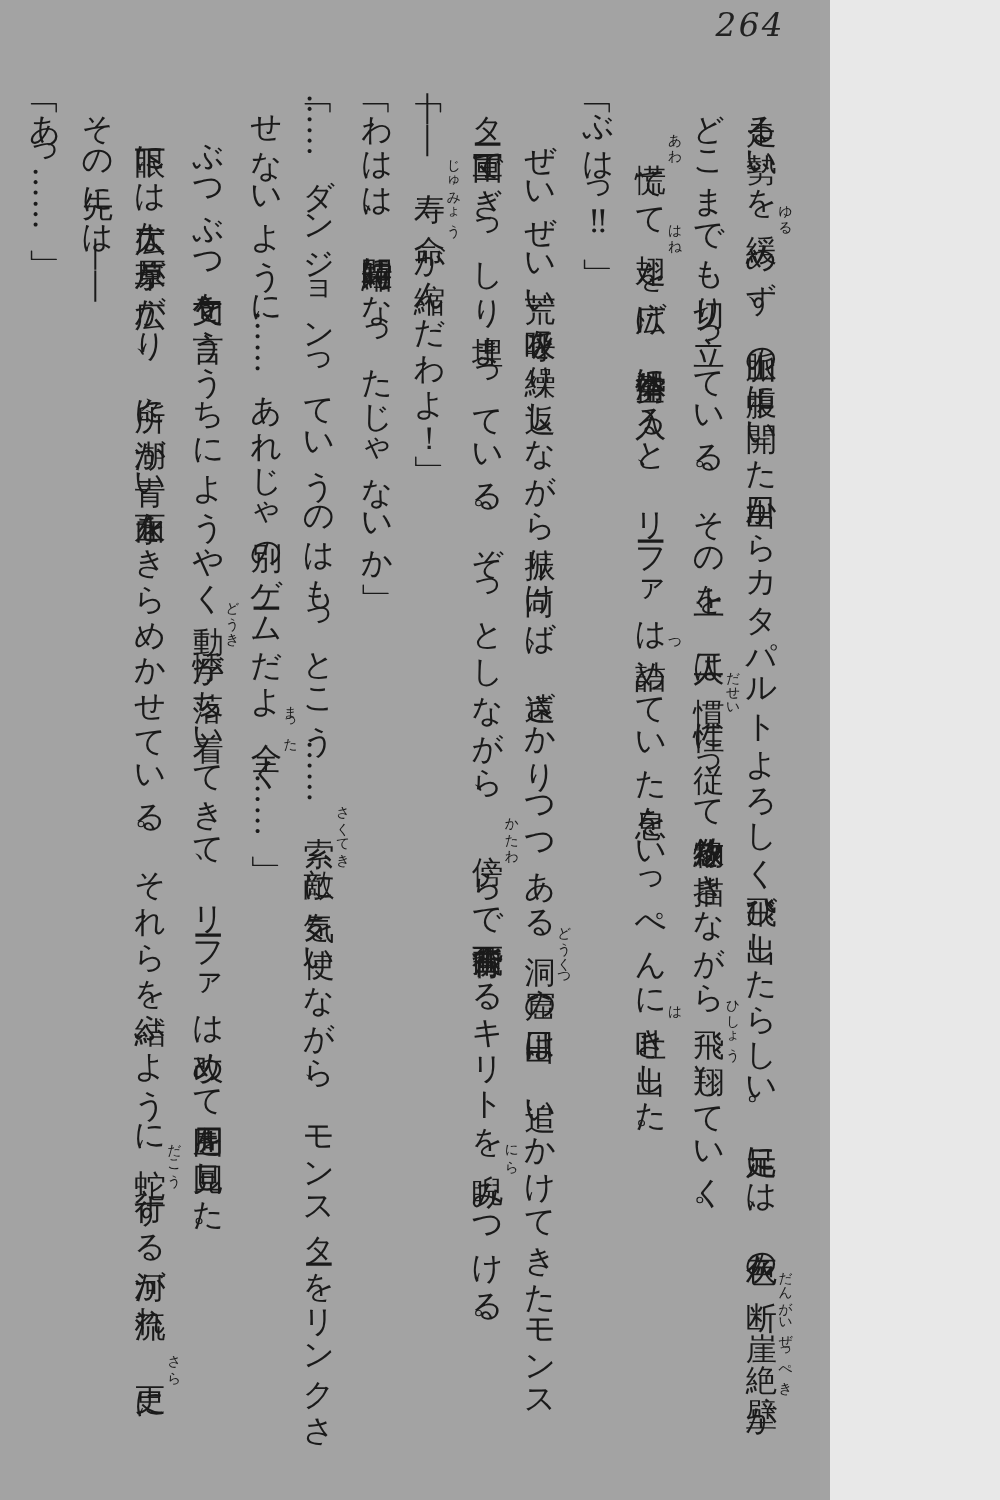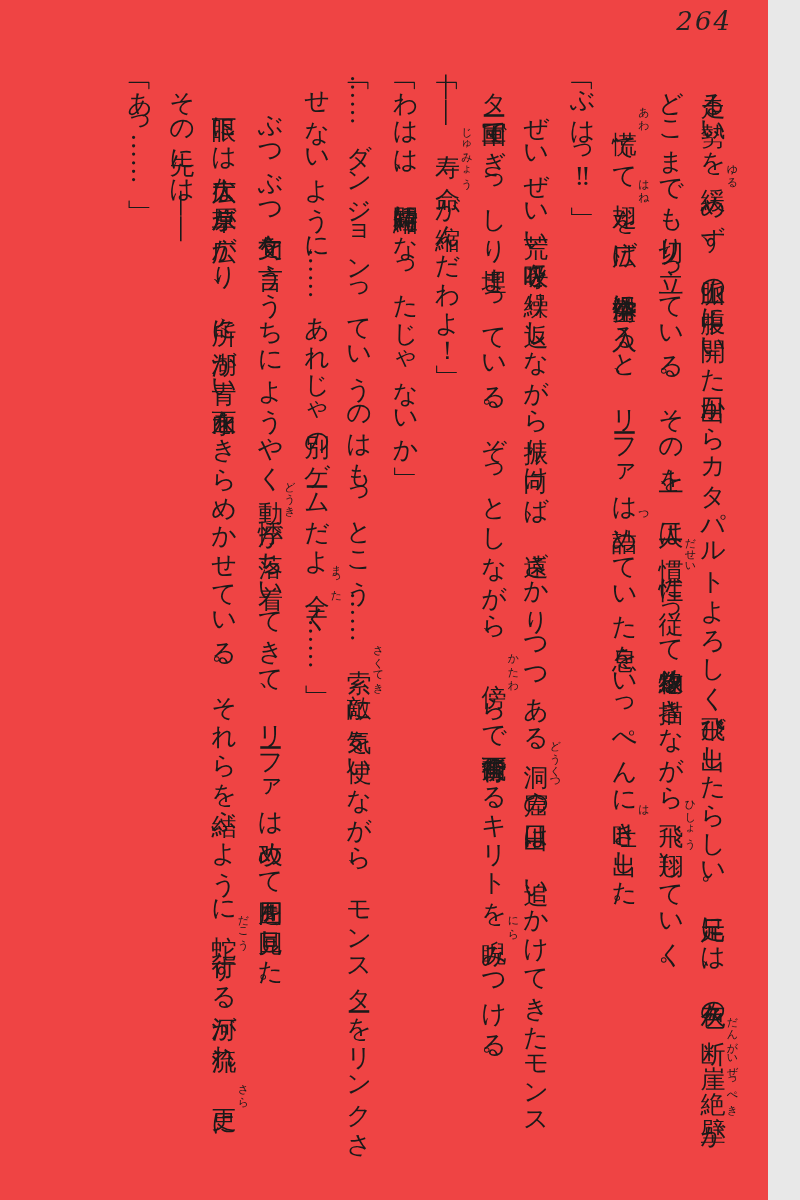--- a/index.html
+++ b/index.html
@@ -2,23 +2,23 @@
 <html lang="ja"><head>
 <meta charset="utf-8">
 <style>
   html, body {
     margin: 0;
     padding: 0;
     background: #e8e8e8;
   }
   .page {
     position: relative;
-    width: 768px;
+    width: 664px;
     height: 1200px;
-    background: #ef4444;
+    background: #a3a3a3;
     overflow: hidden;
     font-family: "DejaVu Serif", "Liberation Serif", serif;
     color: #1a1a1a;
   }
   .page-number {
     position: absolute;
     top: 6px;
     right: 36px;
     font-size: 26px;
     font-style: italic;

